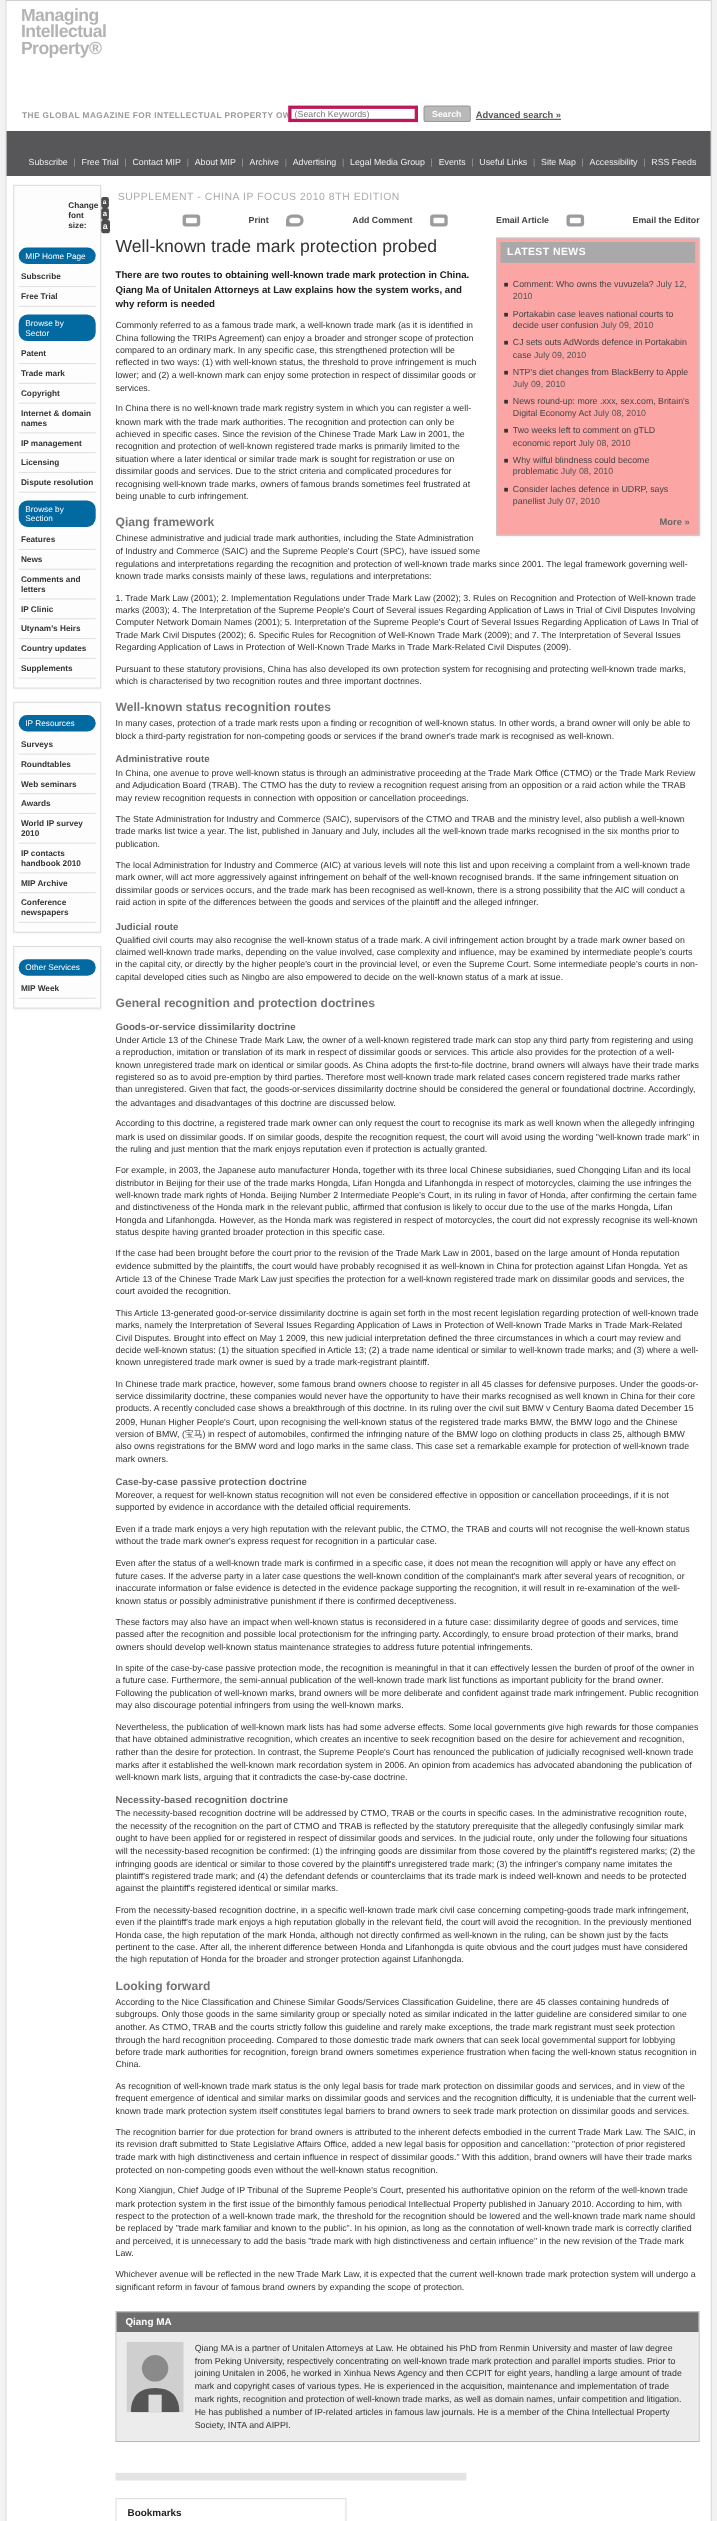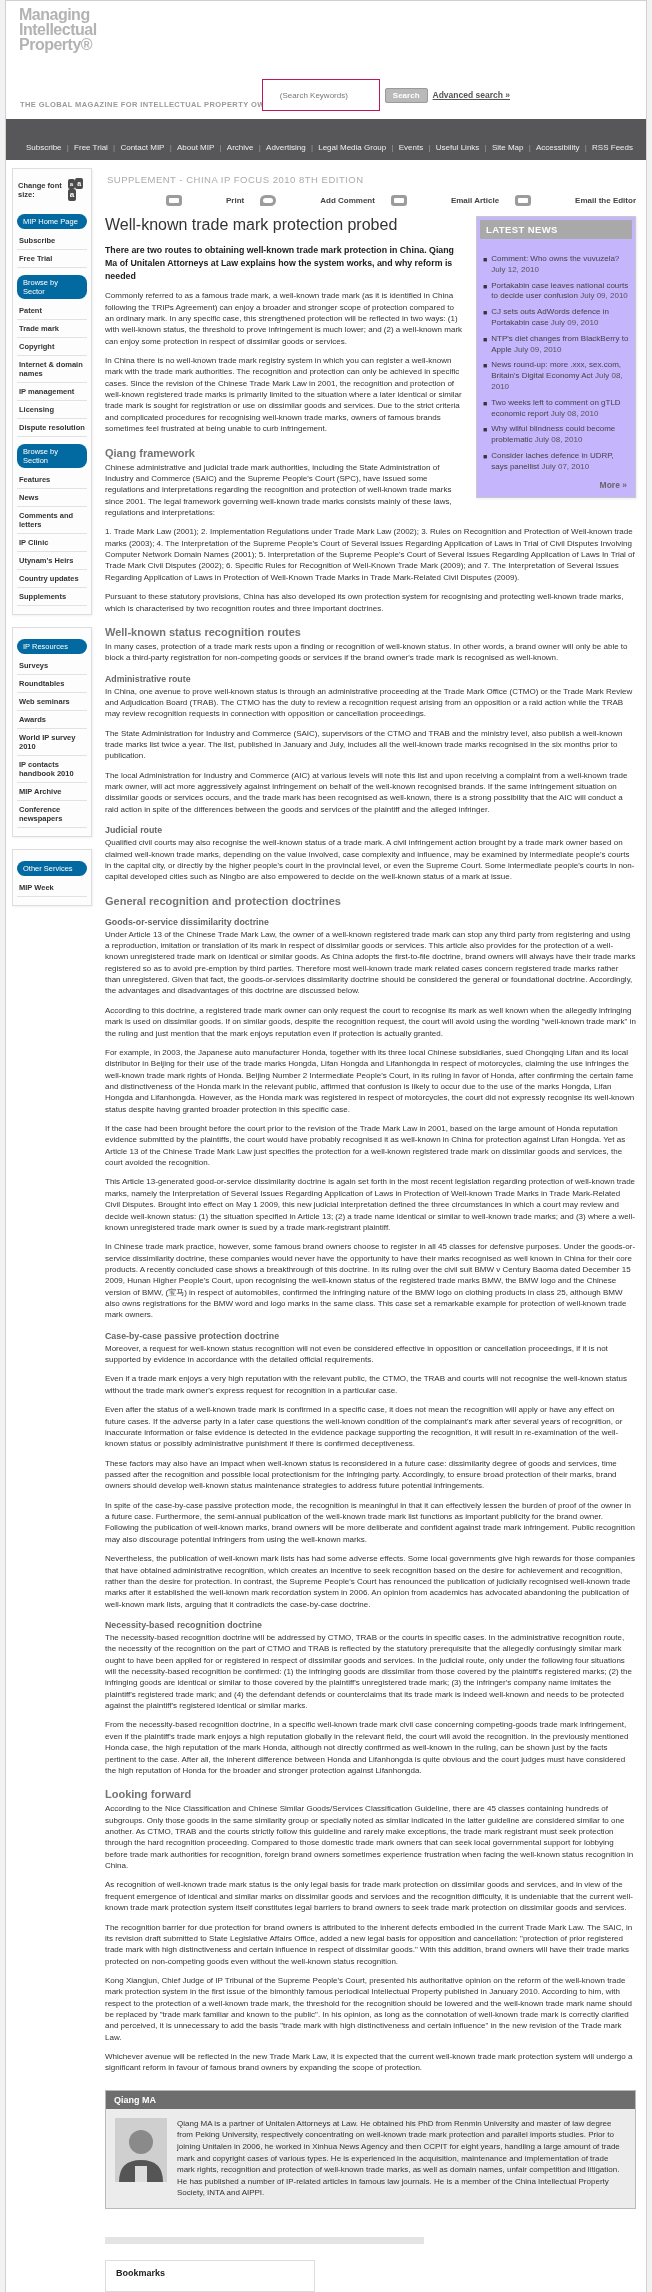--- a/index.html
+++ b/index.html
@@ -4,34 +4,34 @@
 <style>
   * { box-sizing: border-box; margin: 0; padding: 0; }
   html,body { background:#f2f2f2; font-family:"Liberation Sans", sans-serif; }
   .page { width:642px; margin:0 auto; background:#fff; border:1px solid #d0d0d0; }
 
   
   .masthead { position:relative; height:118px; background:#fff; }
   .logo { position:absolute; left:13px; top:6px; color:#b3b3b3; font-weight:bold; font-size:16px; line-height:15px; letter-spacing:-0.5px; cursor:pointer; }
   .tagline { position:absolute; left:14px; bottom:10px; color:#9a9a9a; font-size:7.5px; font-weight:bold; letter-spacing:.4px; }
   .searchbar { position:absolute; right:136px; bottom:8px; display:flex; align-items:center; gap:5px; }
-  .search-input { width:118px; height:32px; border:1px solid #be185d; font-size:8px; color:#777; padding:1px 17px; font-family:"Liberation Sans",sans-serif; }
+  .search-input { width:118px; height:15px; border:3px solid #be185d; font-size:8px; color:#777; padding:1px 3px; font-family:"Liberation Sans",sans-serif; }
   .search-btn { background:#b9b9b9; border:1px solid #9a9a9a; border-radius:2px; color:#fff; font-weight:bold; font-size:8px; padding:2px 7px; cursor:pointer; font-family:"Liberation Sans",sans-serif; }
   .adv-link { font-size:8.5px; font-weight:bold; color:#555; text-decoration:underline; cursor:pointer; }
 
   
   .navbar { background:#57575a; padding:24px 10px 8px 0; text-align:right; font-size:8px; }
   .nav-link { color:#eee; text-decoration:none; margin:0 3px; cursor:pointer; }
   .nav-sep { color:#9c9c9c; }
 
   
   .content-wrap { display:flex; padding:8px 6px 0 6px; background:#fff; }
   .sidebar { width:80px; flex:0 0 80px; margin-right:13px; font-size:7.5px; }
   .side-box { border:1px solid #ddd; background:#fdfdfd; padding:4px 4px 8px 4px; margin-bottom:12px; box-shadow:1px 1px 2px rgba(0,0,0,.06); }
-  .fontsize-row { display:flex; align-items:center; gap:2px; padding:5px 1px 6px 1px; font-weight:bold; color:#333; }
+  .fontsize-row { display:flex; align-items:center; gap:2px; padding:5px 1px 6px 1px; font-weight:bold; color:#333;margin-left:44px; }
   .fs-btn { display:inline-block; background:#4c4c4c; color:#fff; border-radius:2px; text-align:center; font-weight:bold; cursor:pointer; line-height:1; }
   .fs-0 { font-size:6px; padding:2px 2px; } .fs-1 { font-size:7px; padding:2px 2px; } .fs-2 { font-size:8px; padding:2px 2px; }
   .side-pill { background:#0369a1; color:#fff; font-weight:normal; border-radius:8px; padding:3px 6px; margin:7px 0 3px 0; cursor:default; }
   .side-pill.linky { cursor:pointer; }
   .side-item { display:block; color:#333; font-weight:bold; text-decoration:none; padding:4px 2px; border-bottom:1px solid #e2e2e2; cursor:pointer; }
 
   .main { flex:1; min-width:0; padding-right:4px; }
   .supplement-title { color:#ababab; font-size:9.5px; letter-spacing:.5px; margin:6px 0 10px 2px; }
   .toolbar { display:flex; justify-content:flex-end; gap:16px; font-size:8px; font-weight:bold; color:#444; margin:2px 0 10px 0; }
   .tool { display:flex; align-items:center; cursor:pointer;gap:39px; }
@@ -42,21 +42,21 @@
 
   
   .article { color:#333; }
   .article h1 { font-size:16px; font-weight:normal; color:#333; margin:4px 0 10px 0; }
   .lede { font-size:8.8px; font-weight:bold; color:#222; line-height:1.45; margin:0 0 8px 0; }
   .article p.body-p { font-size:8px; line-height:1.42; margin:0 0 8px 0; color:#333; }
   .article h2 { font-size:11px; color:#757575; font-weight:bold; margin:12px 0 3px 0; }
   .article h3 { font-size:8.8px; color:#666; font-weight:bold; margin:10px 0 2px 0; }
 
   
-  .latest-news { float:right; width:160px; margin:0 0 10px 12px; border:1px solid #c9c9c9; background:#c4b5fd; box-shadow:1px 1px 2px rgba(0,0,0,.08); }
+  .latest-news { float:right; width:185px; margin:0 0 10px 12px; border:1px solid #c9c9c9; background:#fca5a5; box-shadow:1px 1px 2px rgba(0,0,0,.08); }
   .ln-header { background:#a9a9a9; color:#fdfdfd; font-weight:bold; font-size:9.5px; letter-spacing:.4px; padding:4px 6px; margin:3px; }
   .ln-list { list-style:none; padding:4px 6px 0 6px;margin-top:11px; }
   .ln-item { font-size:8px; line-height:1.35; margin-bottom:5px; display:flex; }
   .ln-bullet { color:#333; margin-right:4px; font-size:7px; line-height:1.6; }
   .ln-link { color:#444; text-decoration:none; cursor:pointer; }
   .ln-date { color:#555; }
   .ln-more { text-align:right; font-size:8.5px; font-weight:bold; color:#666; padding:2px 8px 7px 0; }
   .ln-more a { color:#666; text-decoration:none; cursor:pointer; }
 
   

